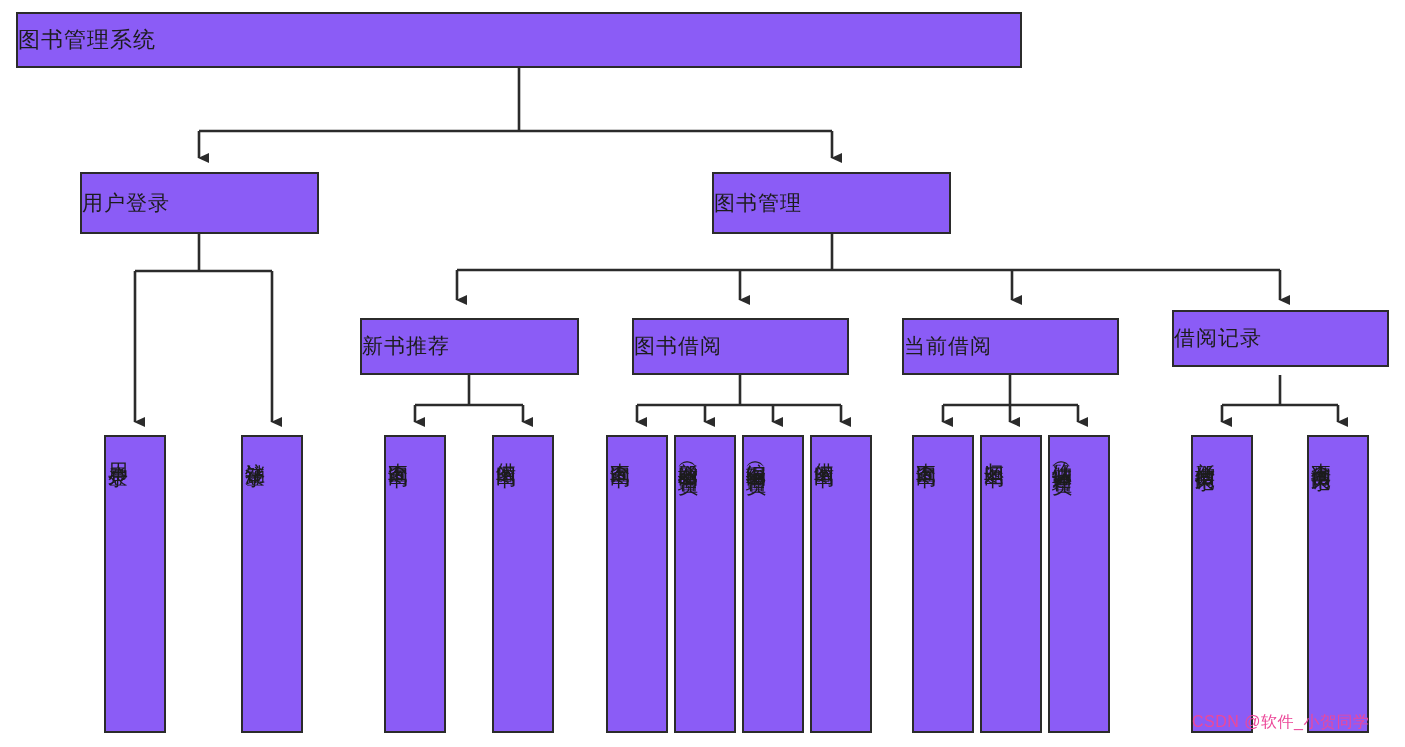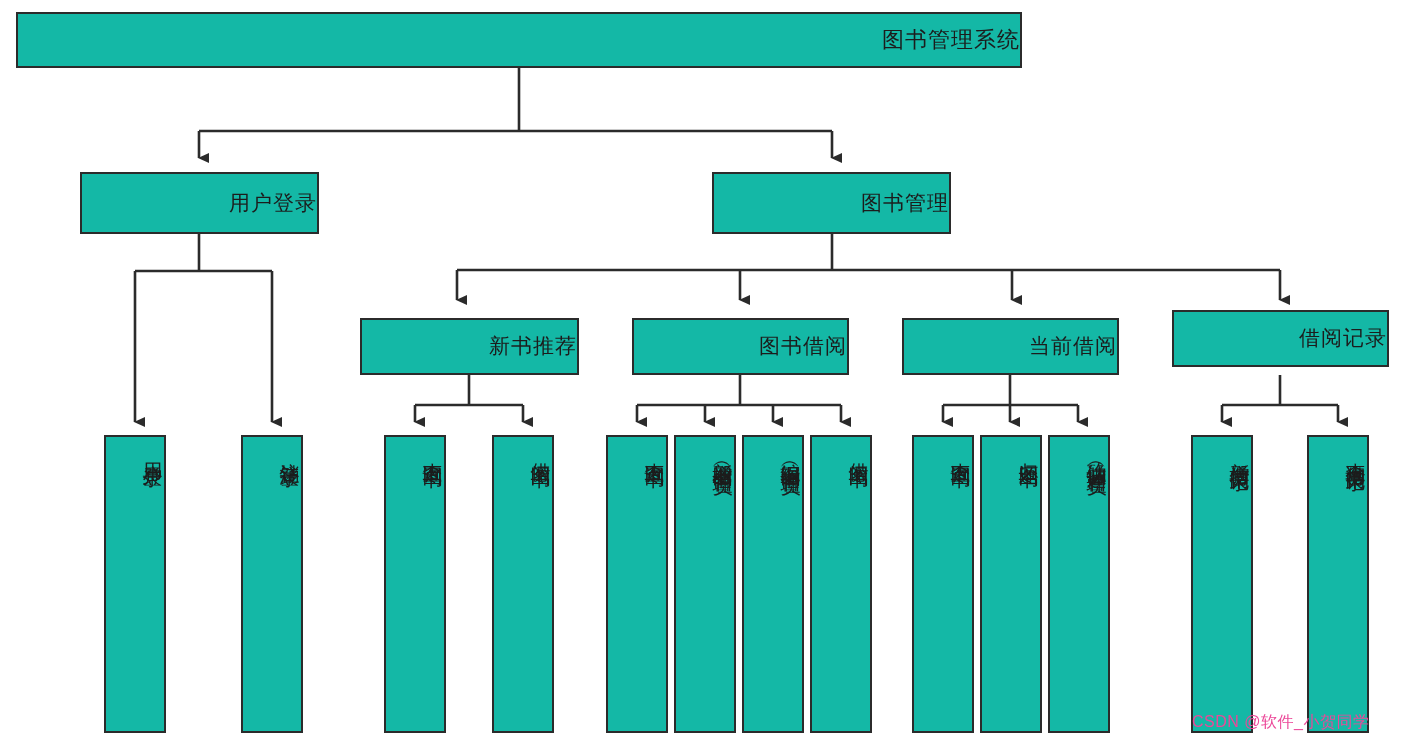--- a/index.html
+++ b/index.html
@@ -22,25 +22,25 @@
     position: absolute;
     left: 0;
     top: 0;
     width: 1405px;
     height: 747px;
     pointer-events: none;
   }
   .node {
     position: absolute;
     box-sizing: border-box;
-    background: #14b8a6;
+    background: #8b5cf6;
     border: 2.5px solid #2b2b2b;
     display: flex;
     align-items: center;
-    justify-content: flex-end;
+    justify-content: flex-start;
     z-index: 3;
   }
   .node-label {
     font-size: 21px;
     line-height: 1.25;
     letter-spacing: 1px;
     color: #1c1c1c;
     white-space: nowrap;
     text-align: center;
   }

